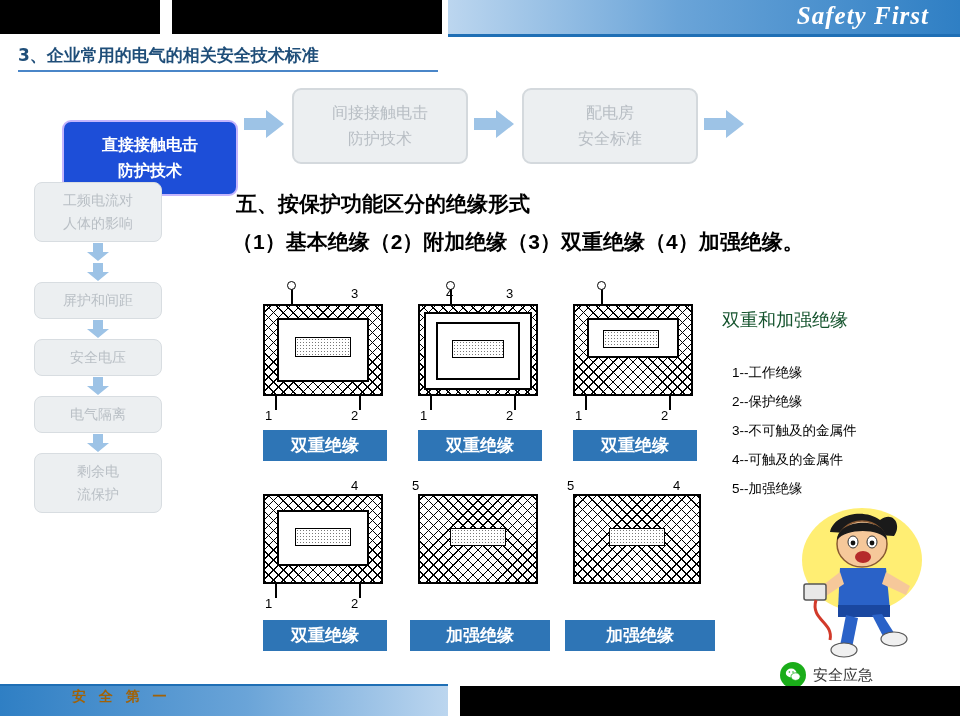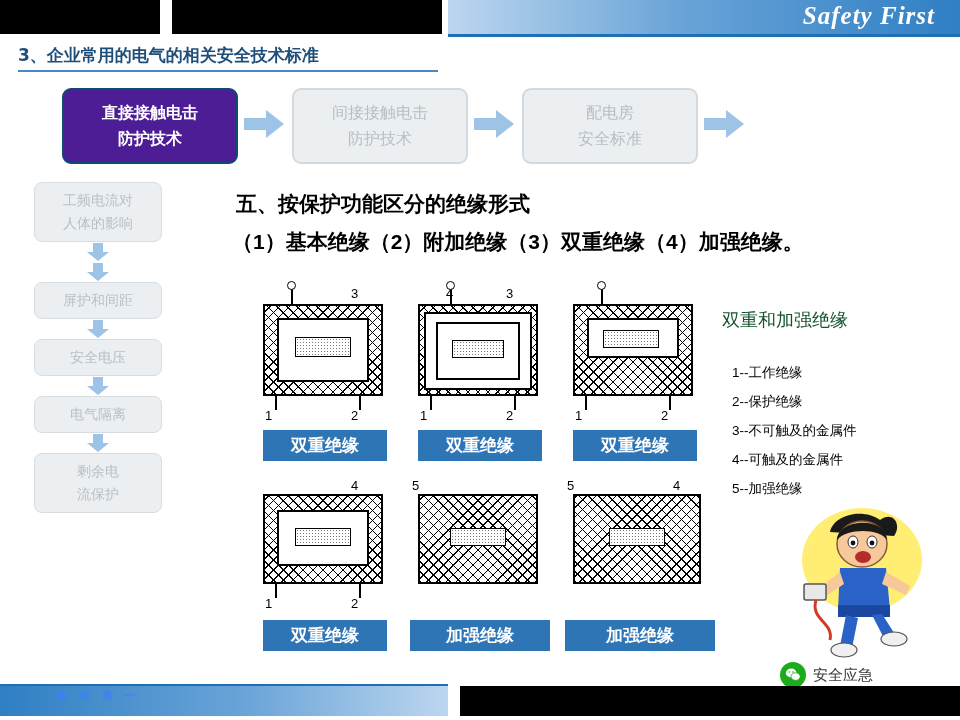--- a/index.html
+++ b/index.html
@@ -4,40 +4,40 @@
 <style>
   html,body{margin:0;padding:0;}
   body{
     width:960px;height:720px;
     background:#ffffff;
     font-family:"Liberation Sans", sans-serif;
     position:relative;
     overflow:hidden;
   }
   
-  .topbar{position:absolute;left:0;top:0;width:951px;height:36px;background:#ffffff;padding-left:6px;}
+  .topbar{position:absolute;left:0;top:0;width:951px;height:36px;background:#ffffff;}
   .tb-blk1{position:absolute;left:0;top:0;width:160px;height:34px;background:#000000;}
   .tb-blk2{position:absolute;left:172px;top:0;width:270px;height:34px;background:#000000;}
   .tb-grad{position:absolute;left:448px;top:0;width:512px;height:34px;
     background:linear-gradient(to right,#bcd6ef 0%,#6aa4d8 45%,#2f7fc4 100%);}
   .tb-title{position:absolute;right:22px;top:2px;color:#ffffff;font-size:25px;font-weight:bold;
     font-style:italic;letter-spacing:1px;font-family:"Liberation Serif",serif;}
   .tb-underline{position:absolute;left:448px;top:34px;width:512px;height:3px;background:#1f6fb5;}
 
   
   .sect-title{position:absolute;left:18px;top:44px;font-size:17px;color:#1f4e79;font-weight:bold;
     font-family:"DejaVu Sans",sans-serif;}
   .sect-underline{position:absolute;left:18px;top:70px;width:420px;height:2px;background:#4a86c8;}
 
   
   .topflow{position:absolute;left:62px;top:88px;width:880px;height:76px;}
   .tf-box{position:absolute;top:0;width:172px;height:72px;border-radius:9px;
     display:flex;flex-direction:column;align-items:center;justify-content:center;
     font-size:16px;line-height:26px;text-align:center;}
-  .tf-box.active{background:#4c1d95;color:#ffffff;border:2px solid #0c4a6e;font-weight:bold;}
+  .tf-box.active{background:#1d4ed8;color:#ffffff;border:2px solid #c4b5fd;font-weight:bold;margin-top:32px;}
   .tf-box.idle{background:#eceff1;color:#b8bec4;border:2px solid #d4d9dd;}
   .tf-arrow{position:absolute;top:22px;width:40px;height:28px;}
   .tf-arrow svg{display:block;}
 
   
   .leftflow{position:absolute;left:34px;top:182px;width:130px;}
   .lf-box{width:128px;border-radius:8px;text-align:center;font-size:14px;line-height:23px;
     padding:6px 0;box-sizing:border-box;}
   .lf-box.idle{background:#eceff1;color:#b9bfc5;border:1px solid #d8dde1;}
   .lf-box.active{background:#2e75b6;color:#ffffff;border:2px solid #1a4e7e;font-weight:bold;}
@@ -75,21 +75,21 @@
   .legend-list{position:absolute;left:726px;top:358px;font-size:13.5px;color:#000;line-height:29px;margin-left:6px;}
 
   
   .cartoon{position:absolute;left:790px;top:500px;width:140px;height:160px;}
 
   
   .botbar{position:absolute;left:0;top:682px;width:960px;height:38px;}
   .bb-grad{position:absolute;left:0;top:4px;width:448px;height:30px;
     background:linear-gradient(to right,#2f7fc4 0%,#6aa4d8 55%,#bcd6ef 100%);}
   .bb-line{position:absolute;left:0;top:2px;width:448px;height:2px;background:#1f6fb5;}
-  .bb-text{position:absolute;left:56px;top:6px;color:#3b82f6;font-size:11px;font-weight:bold;
+  .bb-text{position:absolute;left:72px;top:6px;color:#a16207;font-size:14px;font-weight:bold;
     letter-spacing:4px;font-family:"DejaVu Sans",sans-serif;}
   .bb-blk{position:absolute;left:460px;top:4px;width:500px;height:30px;background:#000;}
 
   
   .wechat{position:absolute;left:780px;top:658px;width:170px;height:34px;display:flex;align-items:center;}
   .wechat-circle{width:26px;height:26px;border-radius:50%;background:#1aad19;
     display:flex;align-items:center;justify-content:center;margin-right:7px;}
   .wechat-label{font-size:15px;color:#3b3b3b;}
 </style>
 </head>

